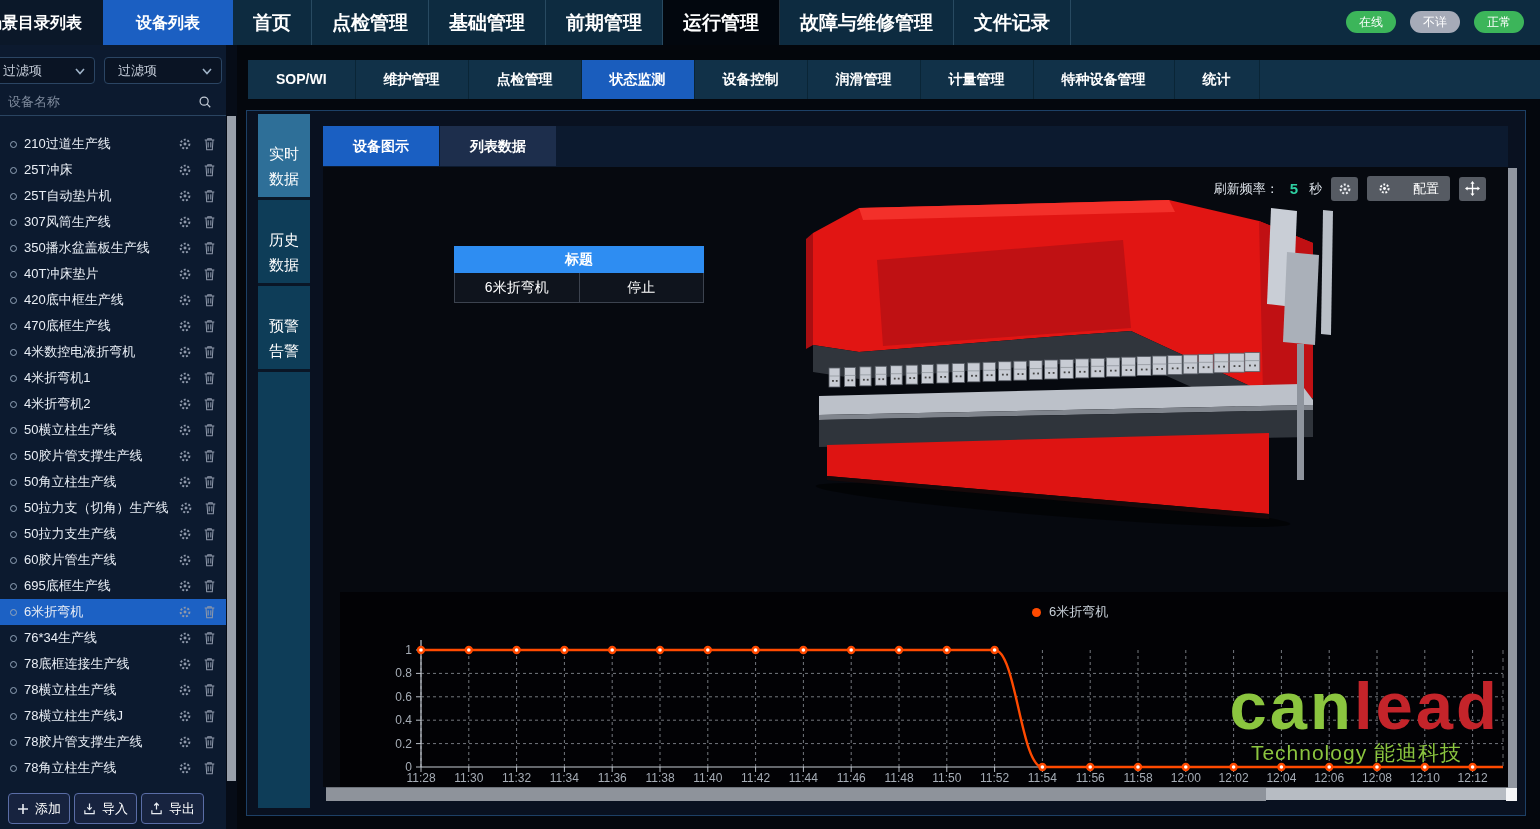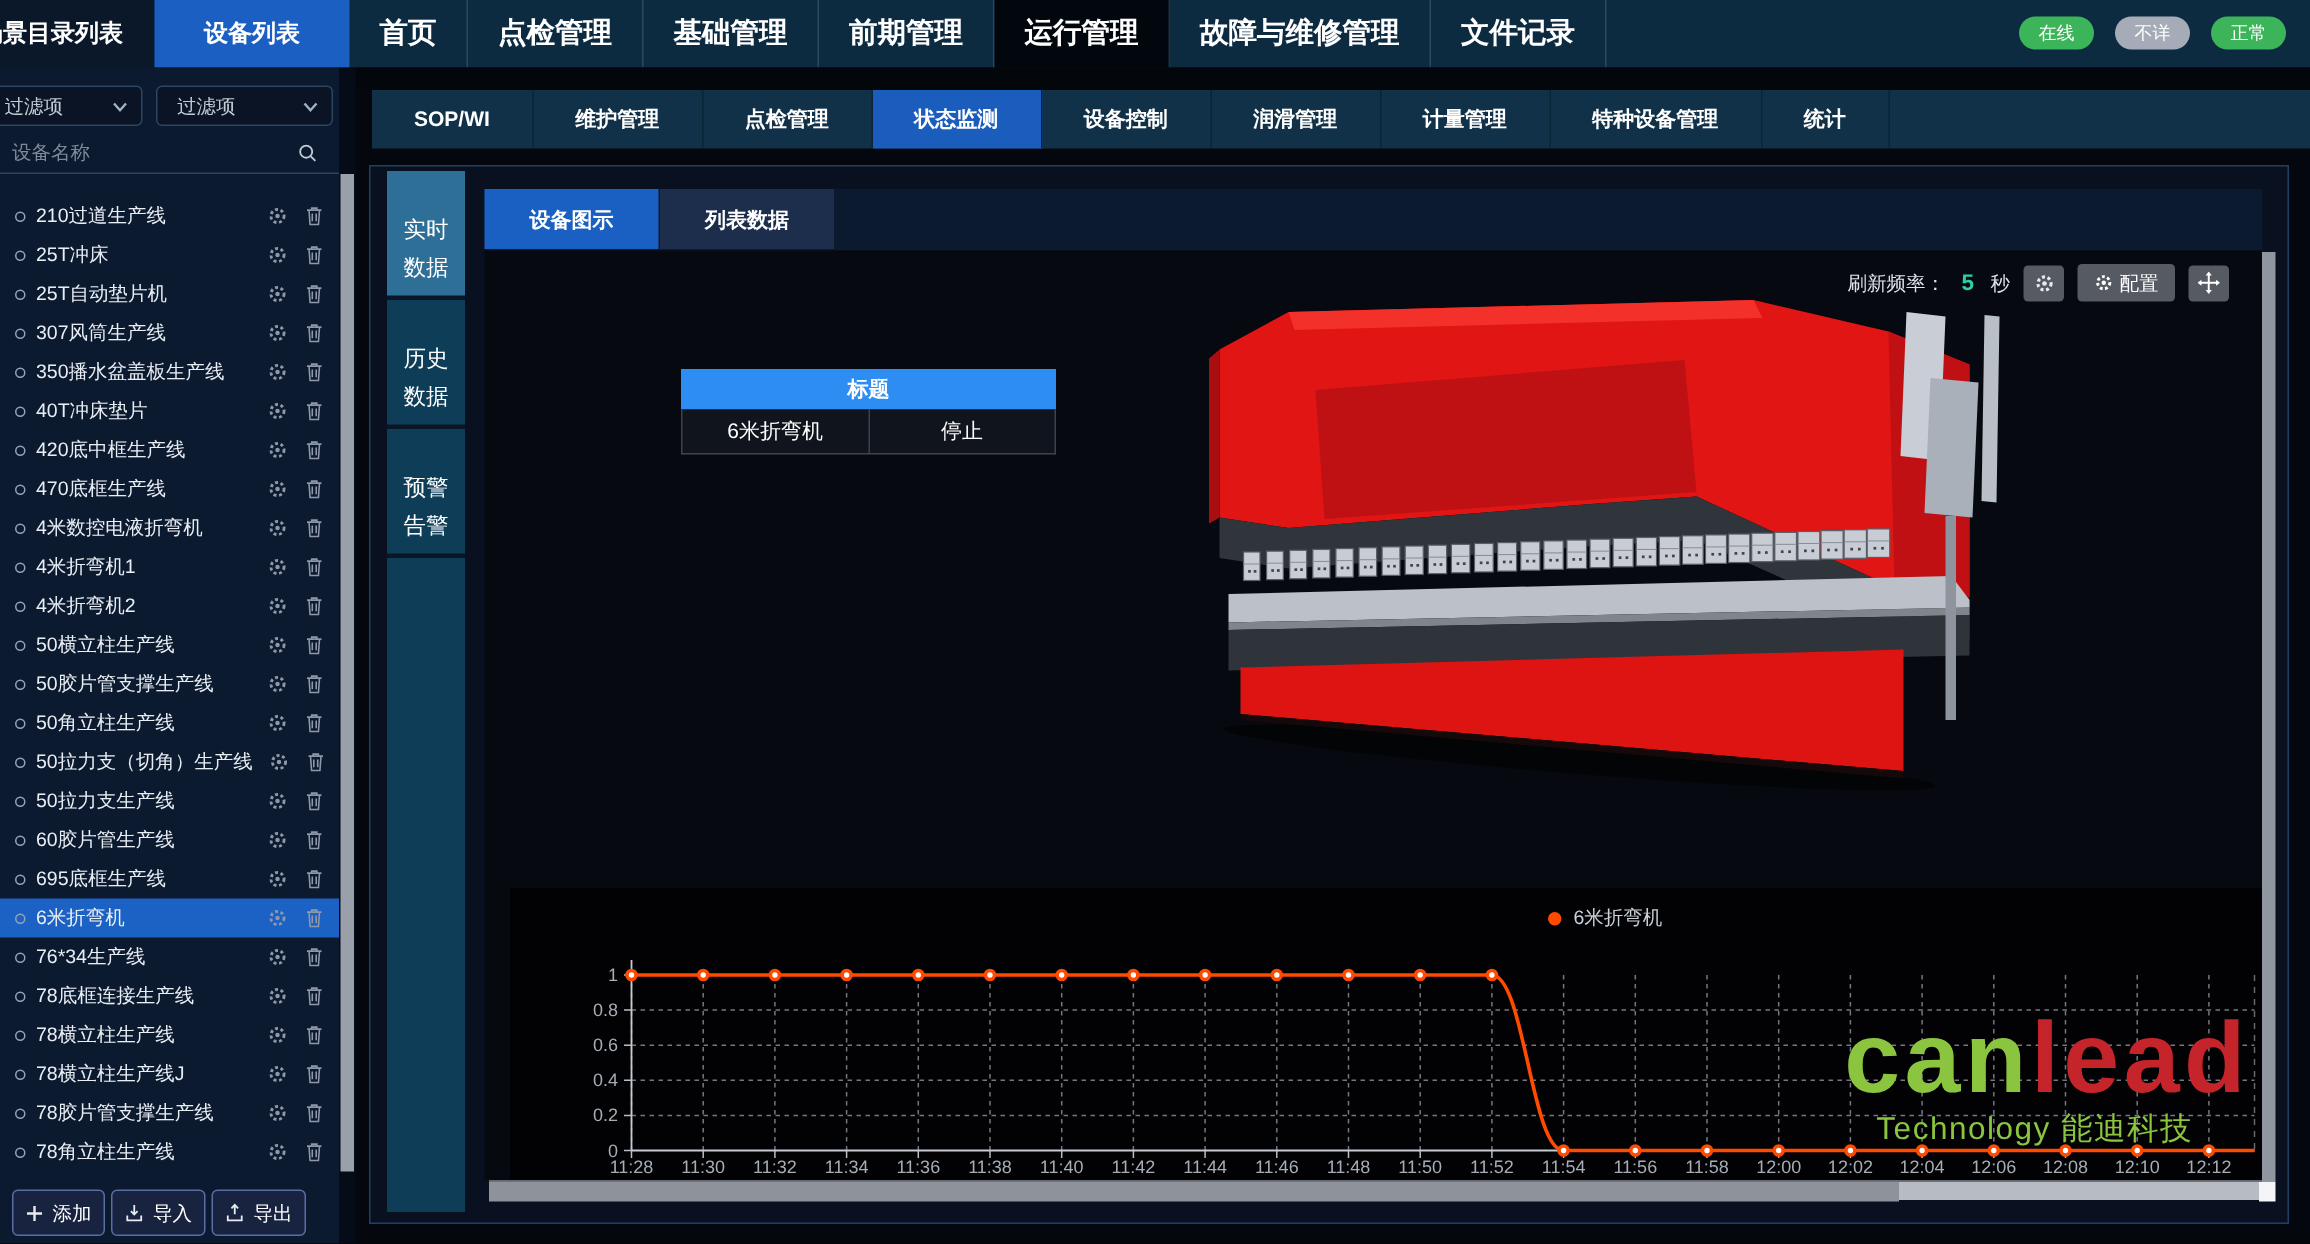--- a/index.html
+++ b/index.html
@@ -49,21 +49,21 @@
 .main{position:absolute;left:76px;top:15px;width:1185px;height:482px}
 .ctabs{height:41px;background:#0c1a2f;display:flex}
 .ctab{width:116px;height:40px;background:#1d2e4c;color:#fff;font-size:14px;font-weight:bold;text-align:center;line-height:40px;margin-right:1px;cursor:pointer}
 .ctab.active{background:#1a5fc2}
 .stage{position:relative;width:1185px;height:620px;background:#06090f;overflow:hidden}
 .machine{position:absolute;left:0;top:0}
 
 .refresh{position:absolute;top:9px;right:22px;display:flex;align-items:center;gap:9px;color:#dfe5ec;font-size:13px}
 .refresh .val{color:#2ed0a2;font-size:15px;font-weight:bold;margin:0 2px}
 .sqbtn{width:27px;height:24px;background:#565b63;border-radius:3px;display:flex;align-items:center;justify-content:center;cursor:pointer}
-.cfgbtn{height:25px;padding:0 11px;background:#565b63;border-radius:3px;display:flex;align-items:center;gap:4px;color:#fff;font-size:13px;cursor:pointer}
+.cfgbtn{height:25px;padding:0 11px;background:#565b63;border-radius:3px;display:flex;align-items:center;gap:22px;color:#fff;font-size:13px;cursor:pointer}
 
 .tip{position:absolute;left:131px;top:79px;width:250px}
 .tip .hd{height:27px;background:#2e8df2;color:#fff;font-size:14px;font-weight:bold;text-align:center;line-height:27px}
 .tip .bd{height:30px;display:flex;background:rgba(16,21,30,.93);border:1px solid #3c434f;border-top:none}
 .tip .cell{flex:1;color:#fff;font-size:14px;text-align:center;line-height:28px}
 .tip .cell+.cell{border-left:1px solid #3c434f}
 
 .chart{position:absolute;left:17px;top:425px;width:1168px;height:195px;background:#020205}
 .legend{position:absolute;left:692px;top:11px;display:flex;align-items:center;gap:8px;cursor:pointer}
 .legend .dot{width:9px;height:9px;border-radius:50%}

